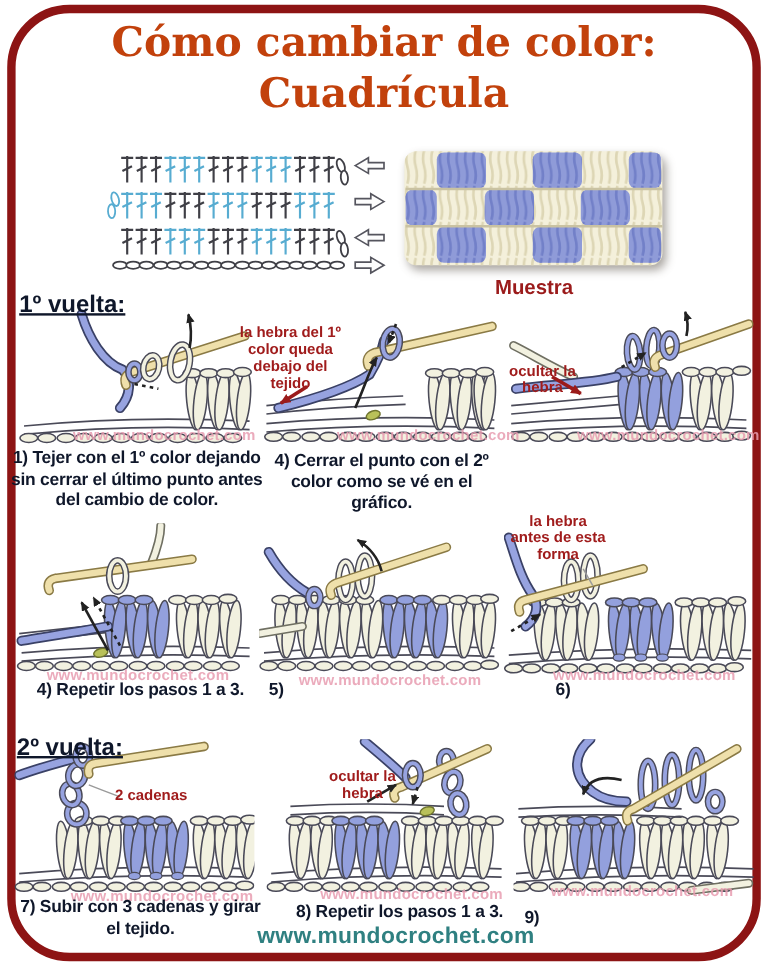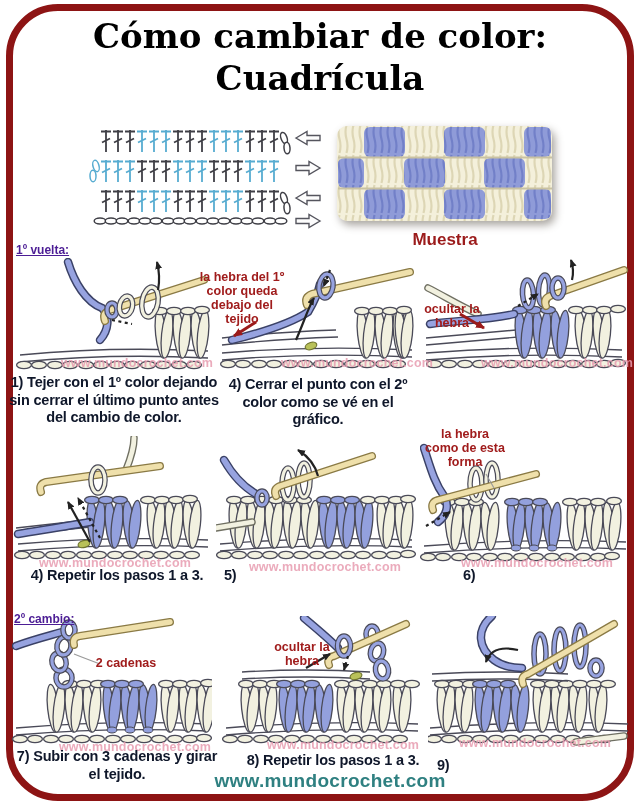--- a/index.html
+++ b/index.html
@@ -1,25 +1,25 @@
 <!DOCTYPE html>
 <html><head>
 <meta charset="utf-8">
 <style>
   html,body{margin:0;padding:0;background:#fff;}
   .page{position:relative;width:640px;height:807px;background:#fff;overflow:hidden;
         font-family:"Liberation Sans",sans-serif;}
   .frame{position:absolute;left:6px;top:4px;right:6px;bottom:6px;
          border:7px solid #8d1414;border-radius:52px;z-index:1;}
   .t1,.t2{position:absolute;left:0;width:100%;text-align:center;z-index:3;
-          font-family:"DejaVu Serif",serif;font-weight:bold;color:#000000;font-size:34px;}
+          font-family:"DejaVu Serif",serif;font-weight:bold;color:#c2410c;font-size:34px;}
   .t1{top:16px}.t2{top:58px}
   .figlabel{position:absolute;text-align:center;font-weight:bold;color:#9b1b1b;
             font-size:17px;z-index:3;}
-  .vuelta{position:absolute;font-weight:bold;color:#4c1d95;font-size:12px;
+  .vuelta{position:absolute;font-weight:bold;color:#0f172a;font-size:20px;
           text-decoration:underline;z-index:6;}
   .cap{position:absolute;text-align:center;font-weight:bold;color:#0f172a;
        font-size:14.5px;line-height:1.22;letter-spacing:-0.2px;z-index:6;}
   .cap.left{text-align:left;}
   .ann{position:absolute;text-align:center;font-weight:bold;color:#a01c1c;
        font-size:12.5px;line-height:1.12;z-index:7;}
   .wm{position:absolute;width:190px;text-align:center;font-size:12.5px;font-weight:bold;
       color:rgba(232,156,176,0.85);letter-spacing:.2px;z-index:5;white-space:nowrap;}
   .footer{position:absolute;left:110px;top:770px;width:440px;text-align:center;
           font-weight:bold;font-size:19px;color:#2f8081;letter-spacing:.3px;z-index:6;}
@@ -430,27 +430,27 @@
       <path class="iH" d="M18,64 q-8,2 -5,10 M18,64 L116,38"></path>
     </g>
     <path class="thin" d="M66,38 L74,52"></path>
     <path class="arr dash" marker-end="url(#mB)" d="M6,90 L30,76"></path>
   </svg>
 
   <div class="wm" style="left:20px;top:556px">www.mundocrochet.com</div>
   <div class="wm" style="left:230px;top:560px">www.mundocrochet.com</div>
   <div class="wm" style="left:442px;top:556px">www.mundocrochet.com</div>
 
-  <div class="ann" style="left:424px;top:427px;width:82px">la hebra como de esta forma</div>
+  <div class="ann" style="left:424px;top:427px;width:82px">la hebra antes de esta forma</div>
 
   <div class="cap" style="left:10px;top:567px;width:214px">4) Repetir los pasos 1 a 3.</div>
   <div class="cap left" style="left:224px;top:567px;width:60px">5)</div>
   <div class="cap left" style="left:463px;top:567px;width:60px">6)</div>
 
-  <div class="vuelta" style="left:14px;top:612px">2º cambio:</div>
+  <div class="vuelta" style="left:14px;top:612px">2º vuelta:</div>
 
   <svg class="ill" style="left:12px;top:616px" width="200" height="132" viewBox="0 0 200 132">
     <g>
       <path class="ln" d="M4,112 Q100,104 196,108"></path>
         <path class="ln" d="M4,119 Q100,111 196,115"></path>
       <use href="#chain12" x="8" y="123" class="fc"></use>
         <use href="#cl" x="192" y="122" class="fc"></use>
       <use href="#post" x="44" y="92" class="fc"></use>
         <use href="#post" x="62" y="92" class="fc"></use>
         <use href="#post" x="80" y="92" class="fc"></use>

